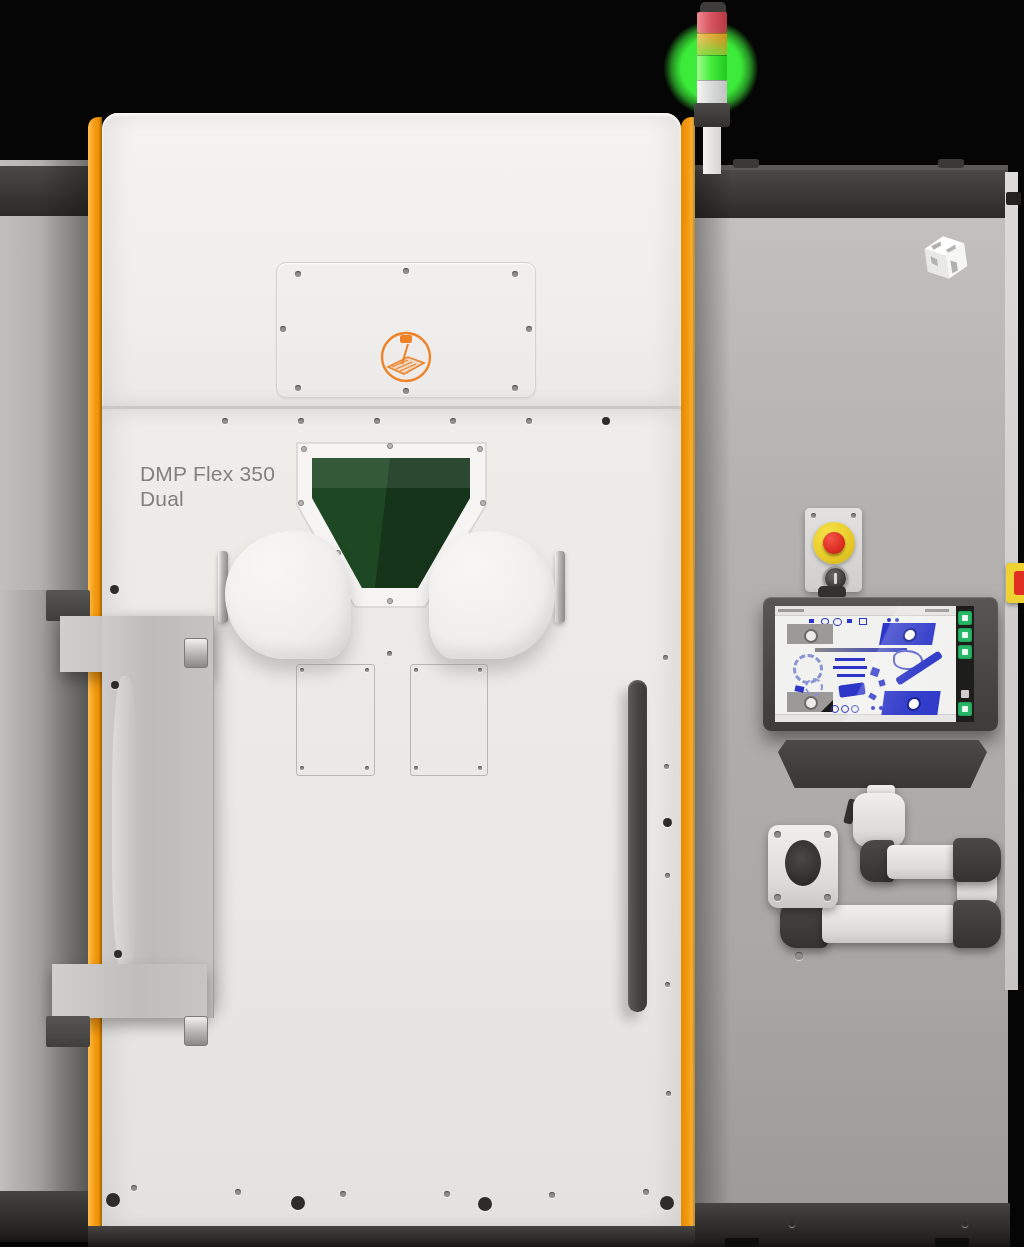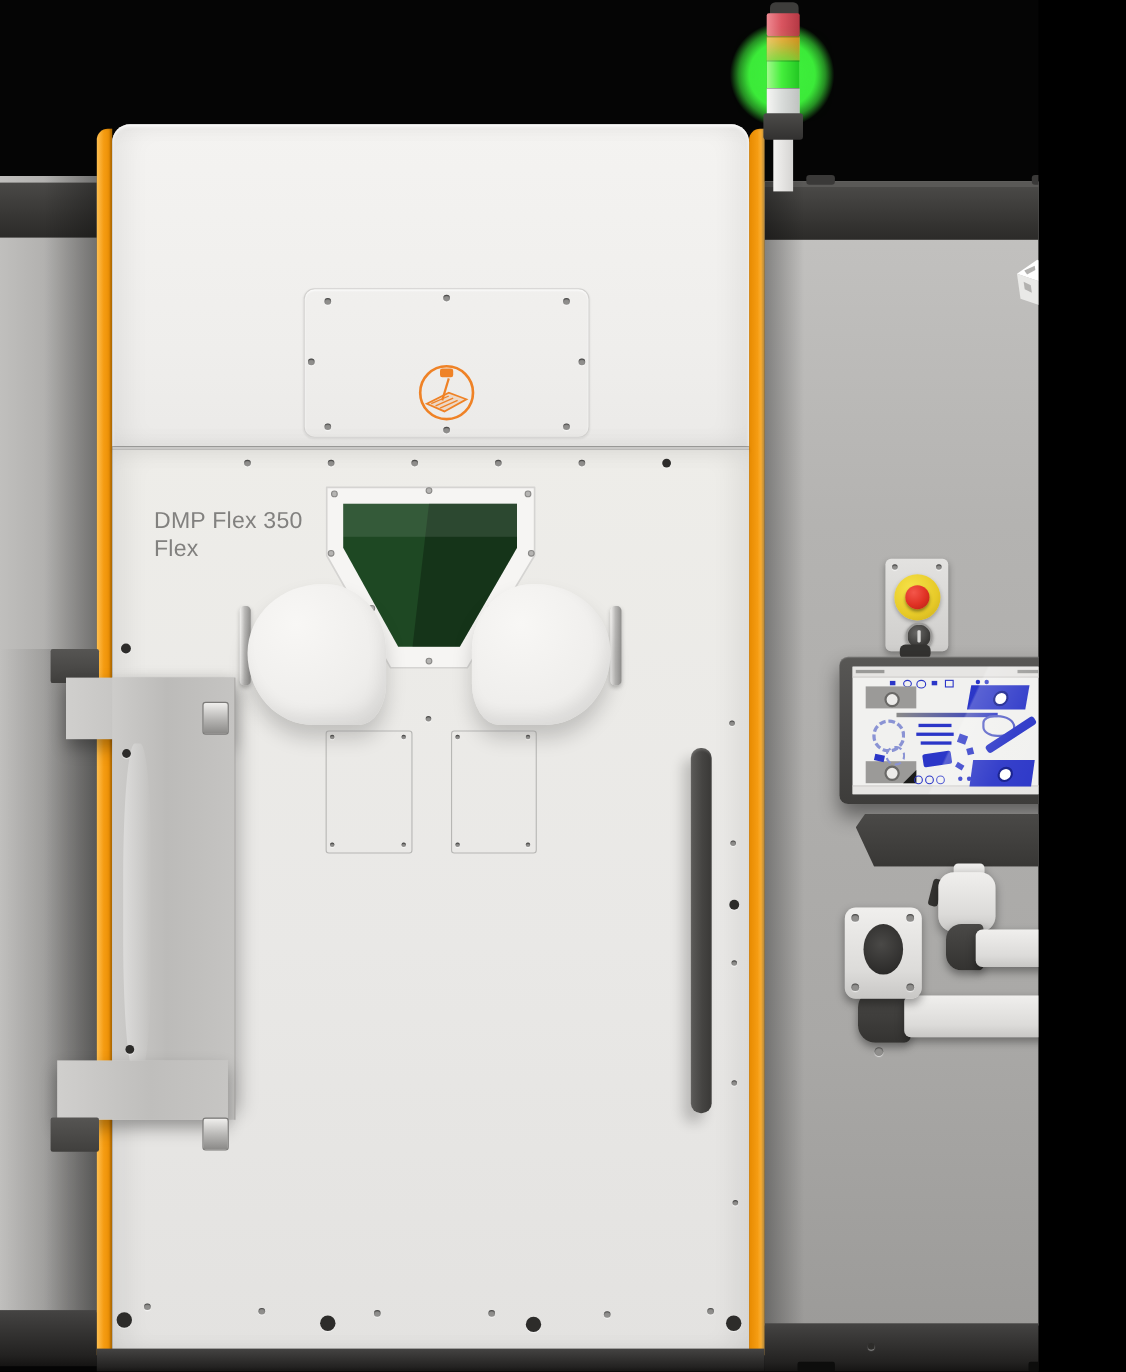--- a/index.html
+++ b/index.html
@@ -1,16 +1,16 @@
 <!DOCTYPE html>
 <html style="--background: #050505; --cabinet-white: #ecebe9; --accent-orange: #f59c12; --side-gray: #b2b1af; --dark-band: #3a3937; --base-dark: #2b2a28; --window-green: #1e4823; --estop-red: #df3023; --estop-yellow: #eed233; --tower-red: #d95560; --tower-amber: #f2a83e; --tower-green: #45ef3c; --screen-blue: #2b36c8; --screen-bg: #f1f1ef;"><head>
 <meta charset="utf-8">
 <style>
   html,body{margin:0;padding:0;background:#000;}
-  #stage{position:relative;width:944px;height:1247px;background:var(--background,#050505);
+  #stage{position:relative;width:1024px;height:1247px;background:var(--background,#050505);
          overflow:hidden;font-family:"Liberation Sans",sans-serif;}
   .a{position:absolute;}
   
   .side-panel{background:linear-gradient(90deg,#c0bfbd,#aeadab 60%,#a2a19f);}
   .dark-band{background:linear-gradient(180deg,#4a4947,#343331 70%,#2c2b29);}
   
   .cab{background:linear-gradient(180deg,#f2f1ef,#ecebe9 40%,var(--cabinet-white,#ecebe9));}
   .hood{background:linear-gradient(180deg,#f4f3f1,#efeeec 70%,#ebeae8);border-radius:16px 16px 0 0;
         box-shadow:inset 0 2px 3px rgba(255,255,255,.9), inset -14px 0 22px rgba(0,0,0,.05), inset 14px 0 22px rgba(0,0,0,.05);}
   .door{background:linear-gradient(180deg,#eeede9,#e9e8e6 55%,#e3e2e0);
@@ -225,21 +225,21 @@
 
     <div class="sc" style="left:134px;top:305px;width:6px;height:6px;"></div>
     <div class="sc" style="left:210px;top:305px;width:6px;height:6px;"></div>
     <div class="sc" style="left:286px;top:305px;width:6px;height:6px;"></div>
     <div class="sc" style="left:362px;top:305px;width:6px;height:6px;"></div>
     <div class="sc" style="left:438px;top:305px;width:6px;height:6px;"></div>
     <div class="scd" style="left:514px;top:304px;width:8px;height:8px;"></div>
 
     <div class="a label" style="left:52px;top:349px;width:220px;">
       <div>DMP Flex 350</div>
-      <div>Flex</div>
+      <div>Dual</div>
     </div>
 
     <svg class="a" style="left:202px;top:322px;" width="205" height="180" viewBox="0 0 205 180">
       <polygon points="7,8 196,8 196,70 135,172 65,172 7,70" fill="#f6f5f3" stroke="#d5d4d2" stroke-width="1.5" stroke-linejoin="round"></polygon>
       <polygon points="22,23 180,23 180,63 128,153 72,153 22,63" fill="var(--window-green,#1e4823)"></polygon>
       <polygon points="100,23 180,23 180,63 128,153 85,153" fill="rgba(0,0,0,.28)"></polygon>
       <rect x="22" y="23" width="158" height="30" fill="rgba(255,255,255,.10)"></rect>
       <g fill="#b5b4b2" stroke="#8a8987" stroke-width="1">
         <circle cx="14" cy="14" r="2.6"></circle>
           <circle cx="100" cy="11" r="2.6"></circle>

